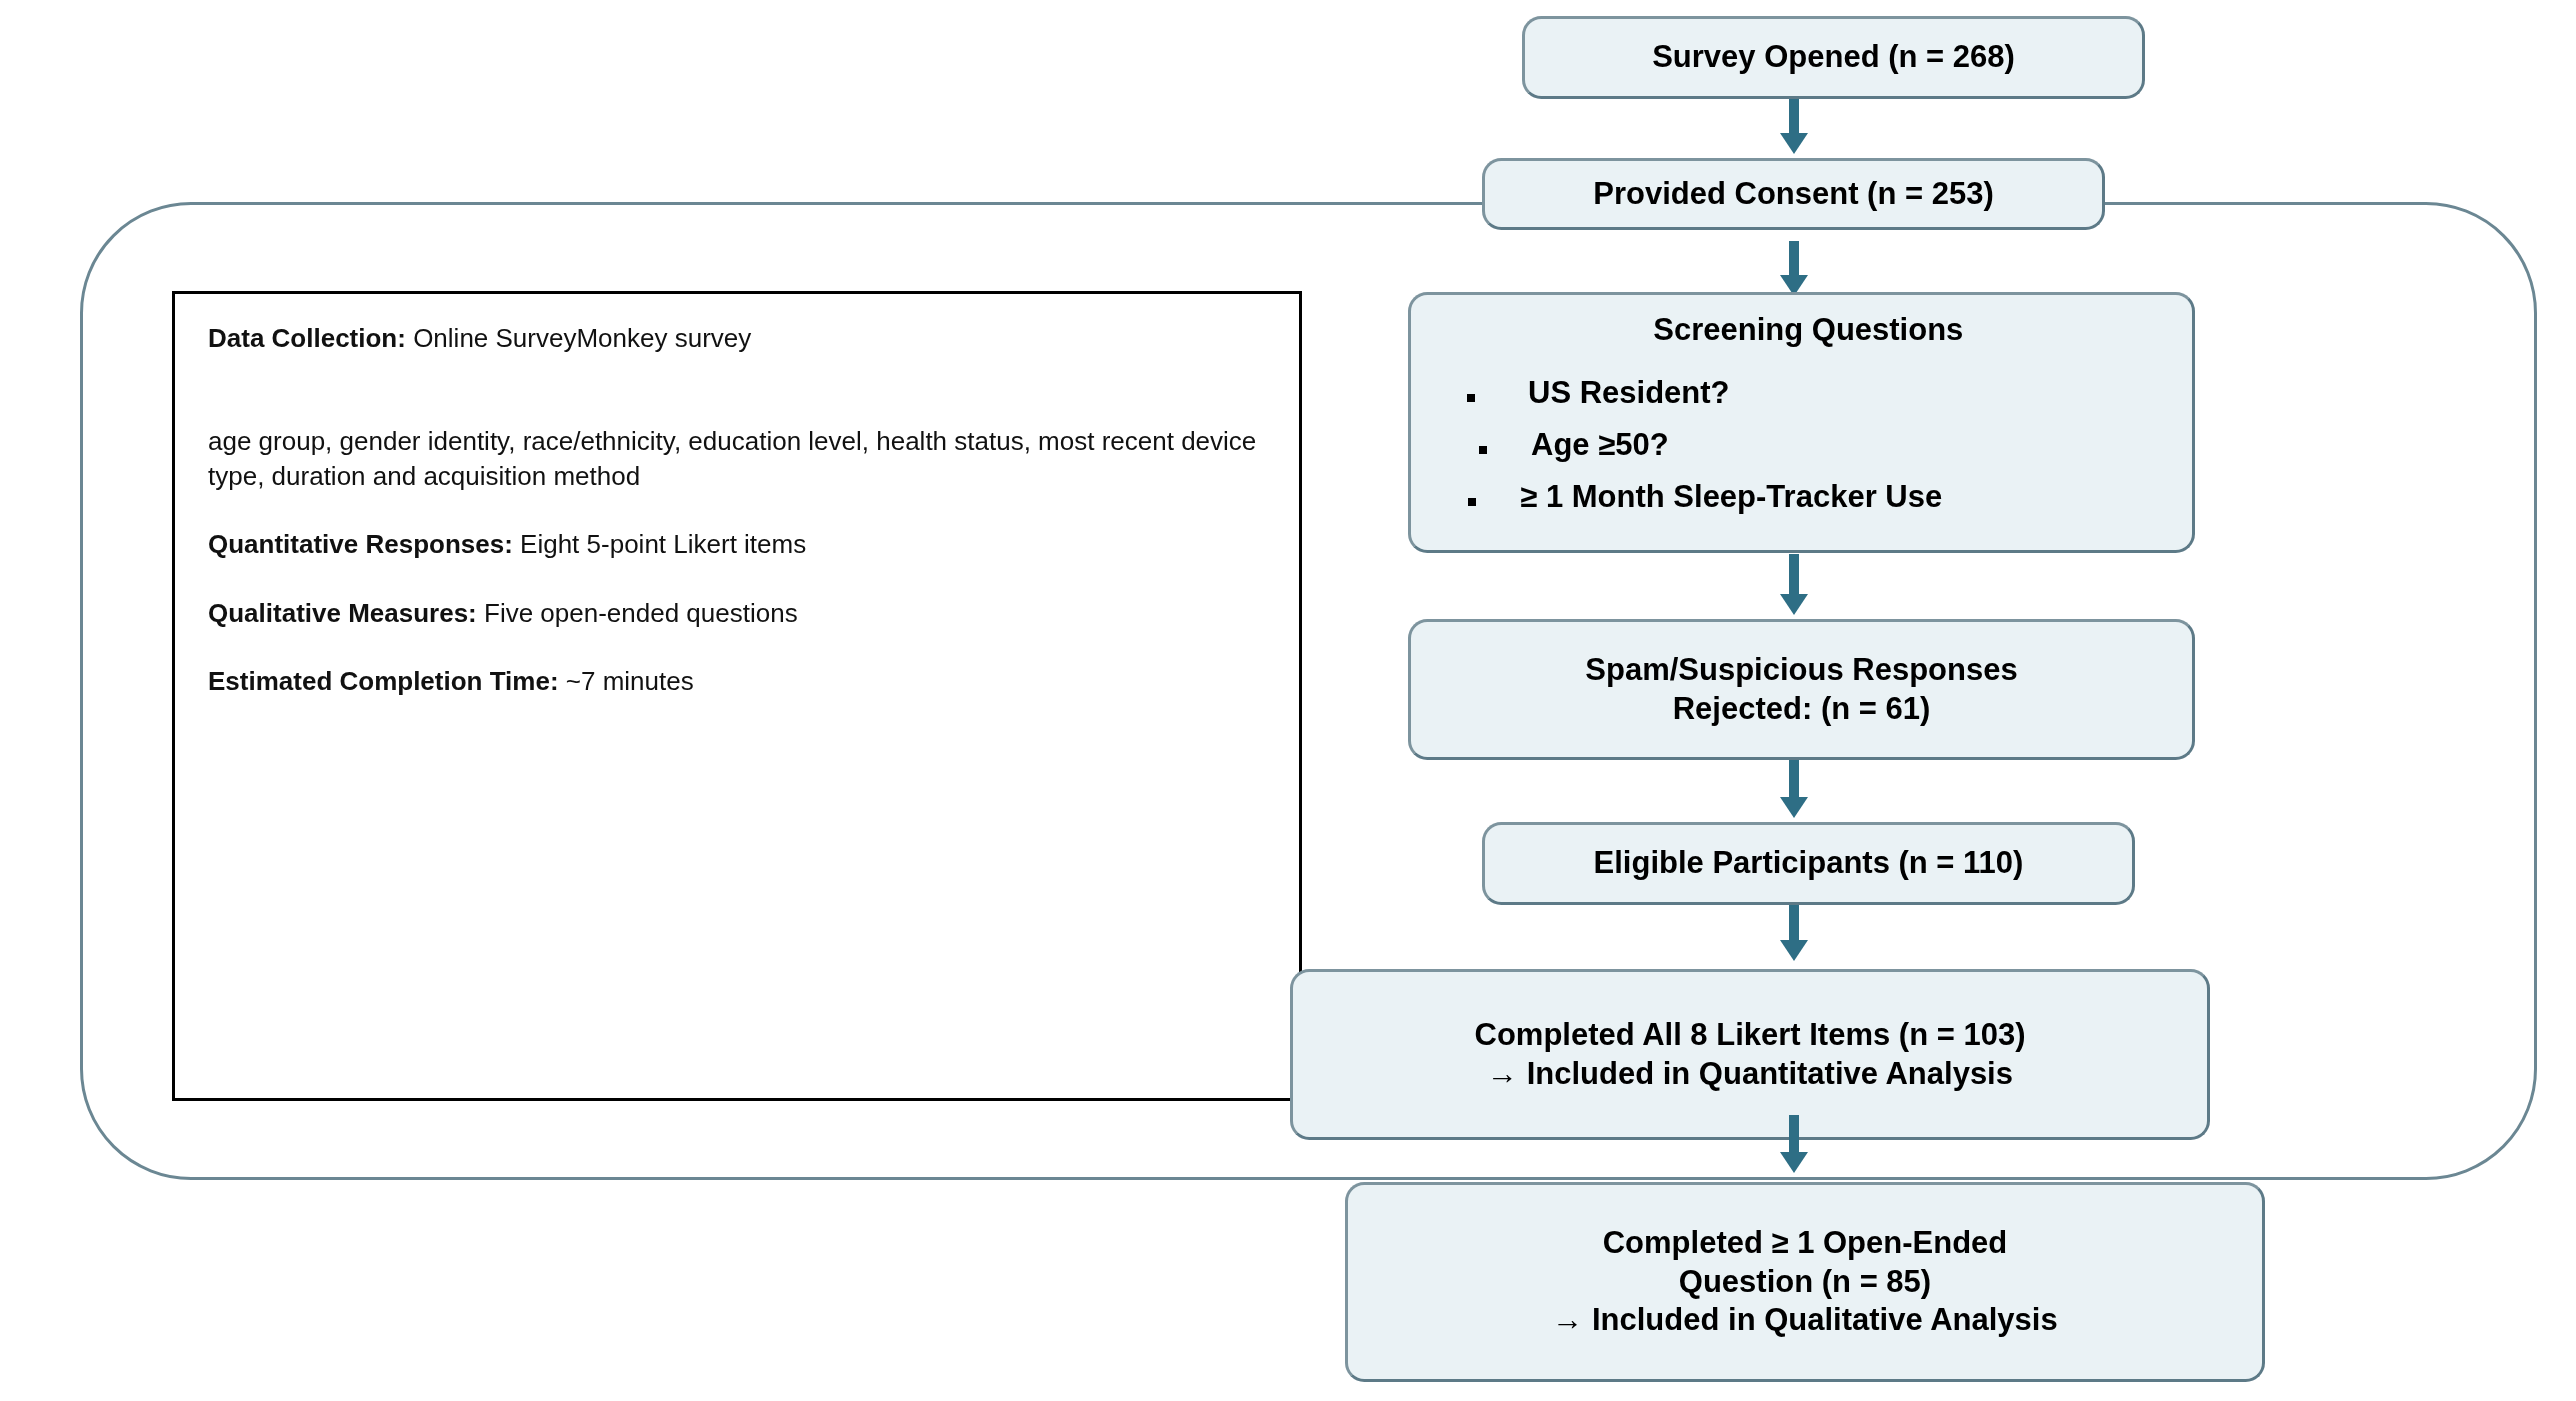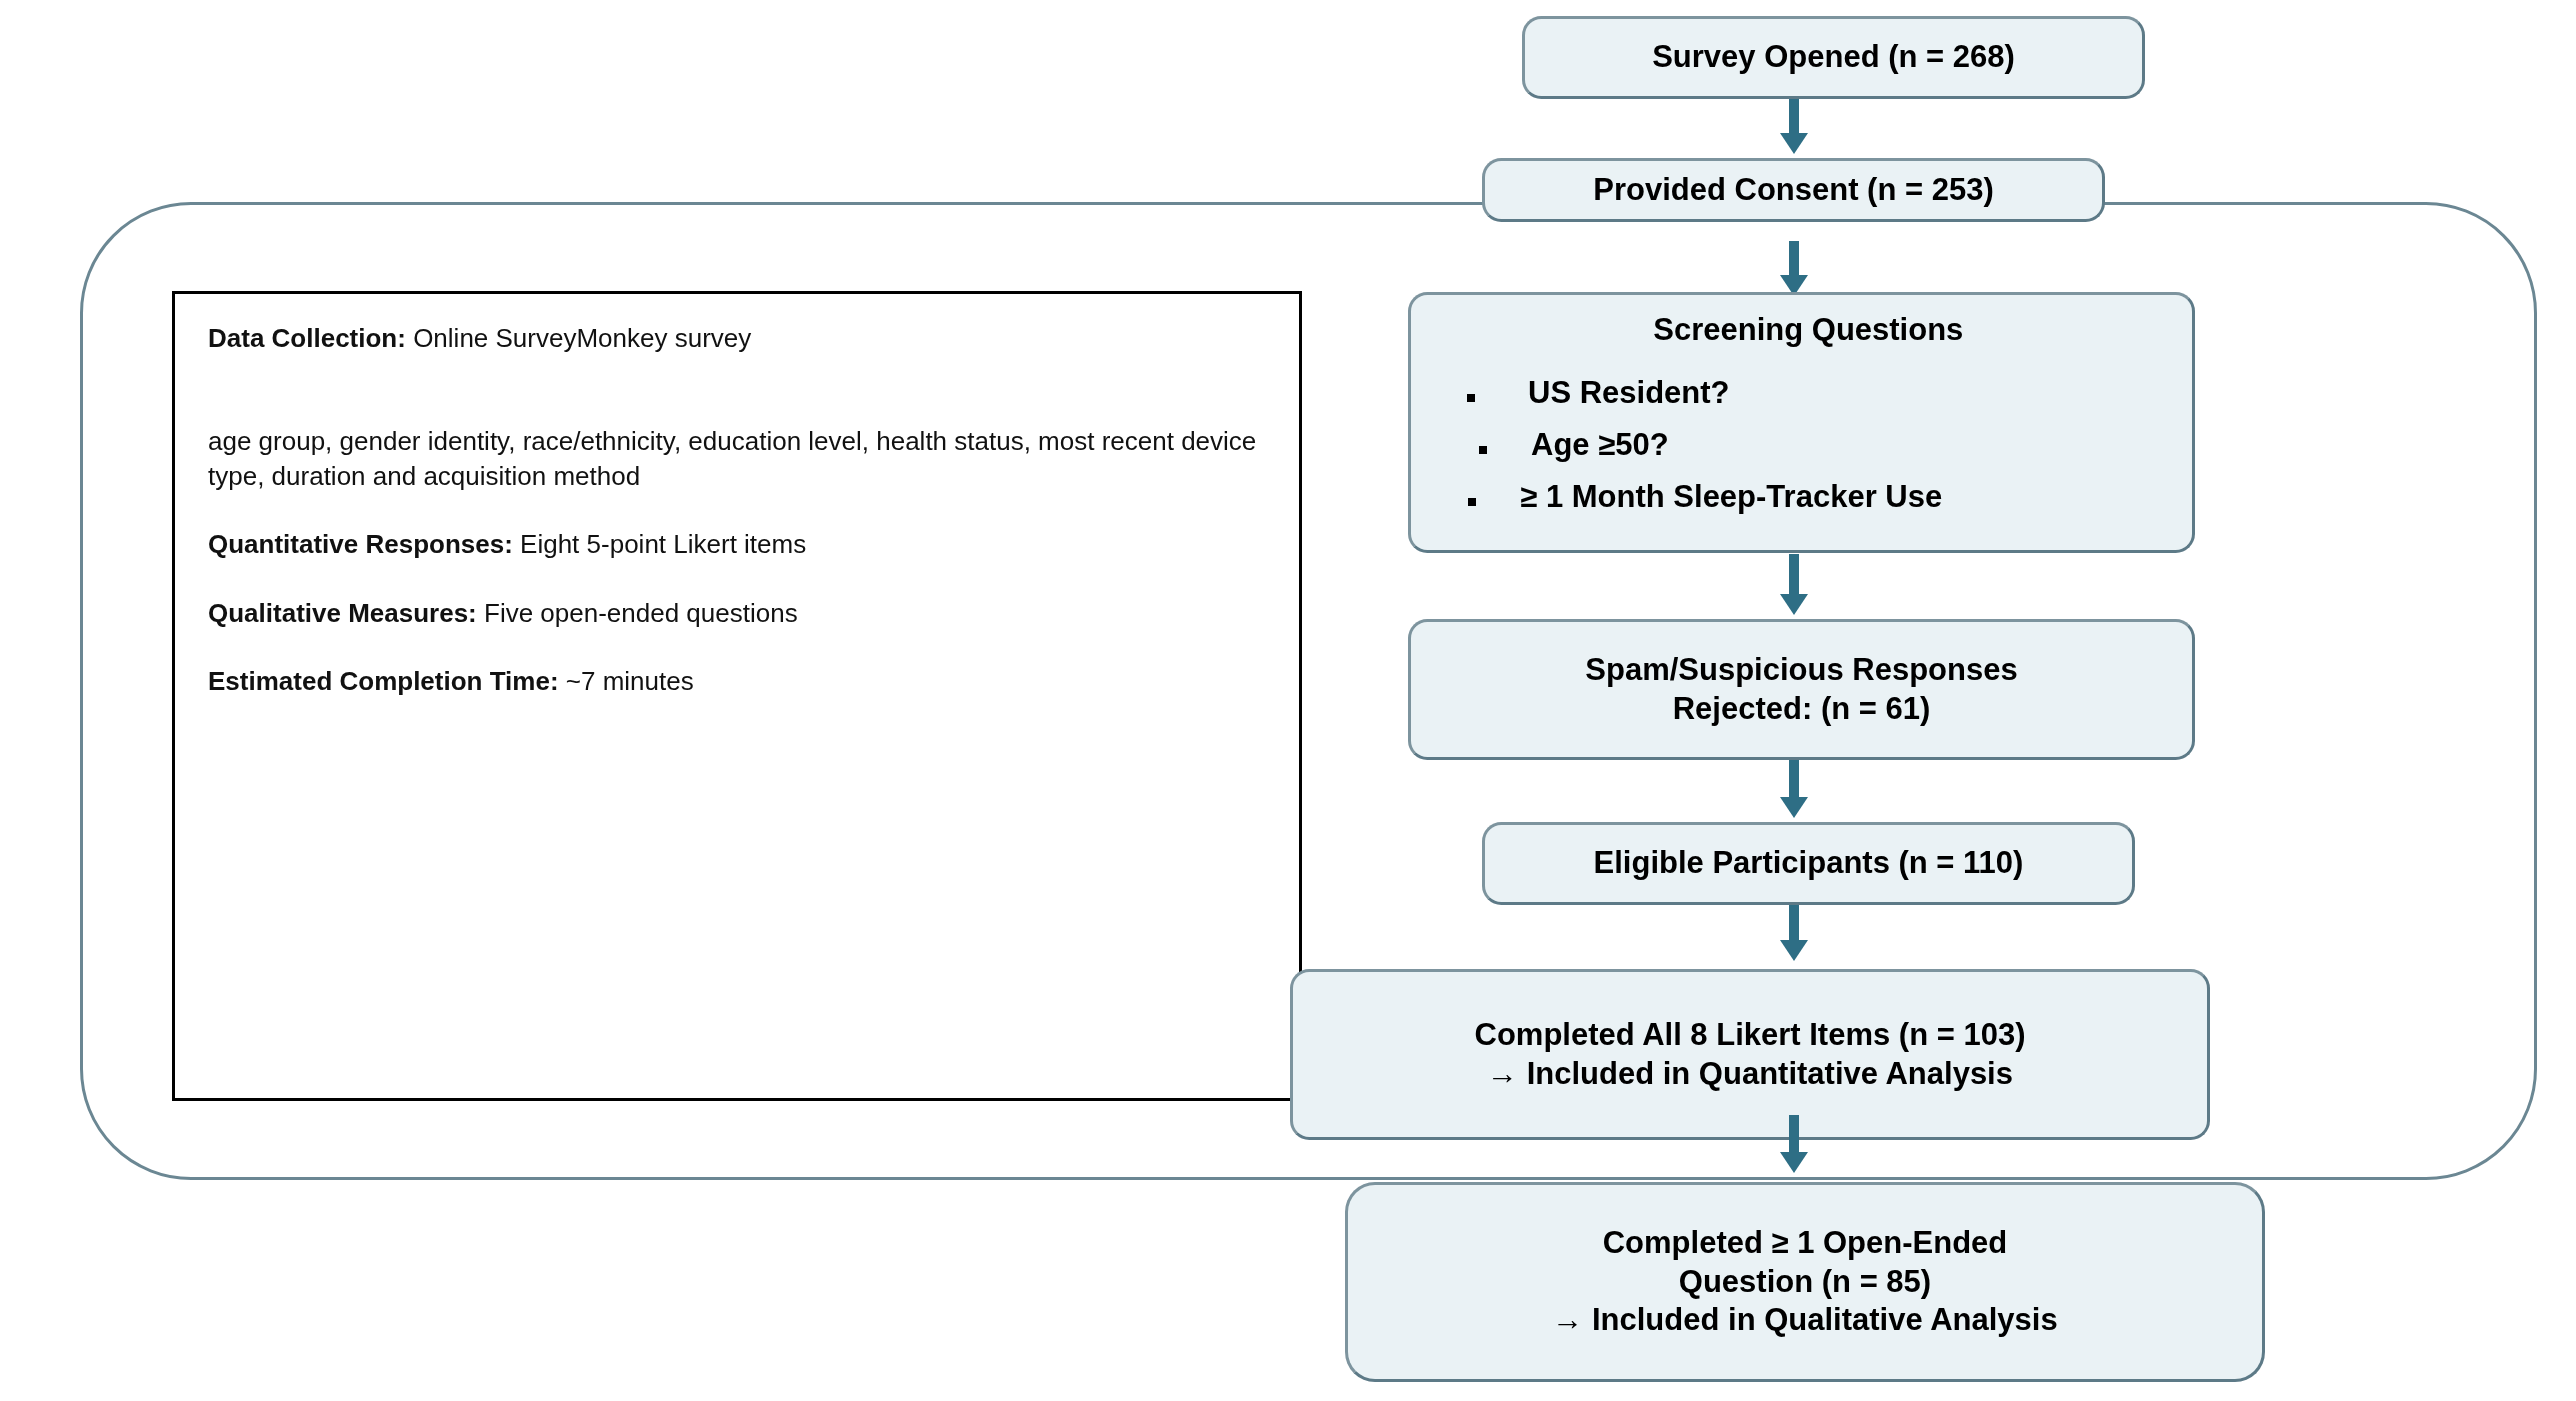--- a/index.html
+++ b/index.html
@@ -161,21 +161,21 @@
       <b>Estimated Completion Time:</b><span> ~7 minutes</span>
     </p>
   </div>
 
   <div class="node" style="left:1482px; top:16.3px; width:623px; height:83px;margin-left:40px;">
     <span class="line">Survey Opened (n = 268)</span>
   </div>
 
   <div class="arrow" style="left:1789px; top:99px; height:36px;"></div>
 
-  <div class="node" style="left:1482px; top:158px; width:623px; height:64px;text-align:right;">
+  <div class="node" style="left:1482px; top:158px; width:623px; height:72px;text-align:right;">
     <span class="line">Provided Consent (n = 253)</span>
   </div>
 
   <div class="arrow" style="left:1789px; top:241px; height:36px;"></div>
 
   <div class="node screening" style="left:1408px; top:292px; width:787px; height:261px;">
     <span class="title">Screening Questions</span>
     <ul class="bullets">
       <li class="b1">US Resident?</li>
       <li class="b2">Age ≥50?</li>
@@ -198,20 +198,20 @@
 
   <div class="arrow" style="left:1789px; top:905px; height:37px;"></div>
 
   <div class="node" style="left:1290px; top:969px; width:920px; height:171px;">
     <span class="line">Completed All 8 Likert Items (n = 103)</span>
     <span class="line">→ Included in Quantitative Analysis</span>
   </div>
 
   <div class="arrow" style="left:1789px; top:1115px; height:39px;"></div>
 
-  <div class="node" style="left:1345px; top:1182px; width:920px; height:200px;border-radius:30px;">
+  <div class="node" style="left:1345px; top:1182px; width:920px; height:200px;">
     <span class="line">Completed ≥ 1 Open-Ended</span>
     <span class="line">Question (n = 85)</span>
     <span class="line">→ Included in Qualitative Analysis</span>
   </div>
 
 </div>
 
 
 </body></html>

